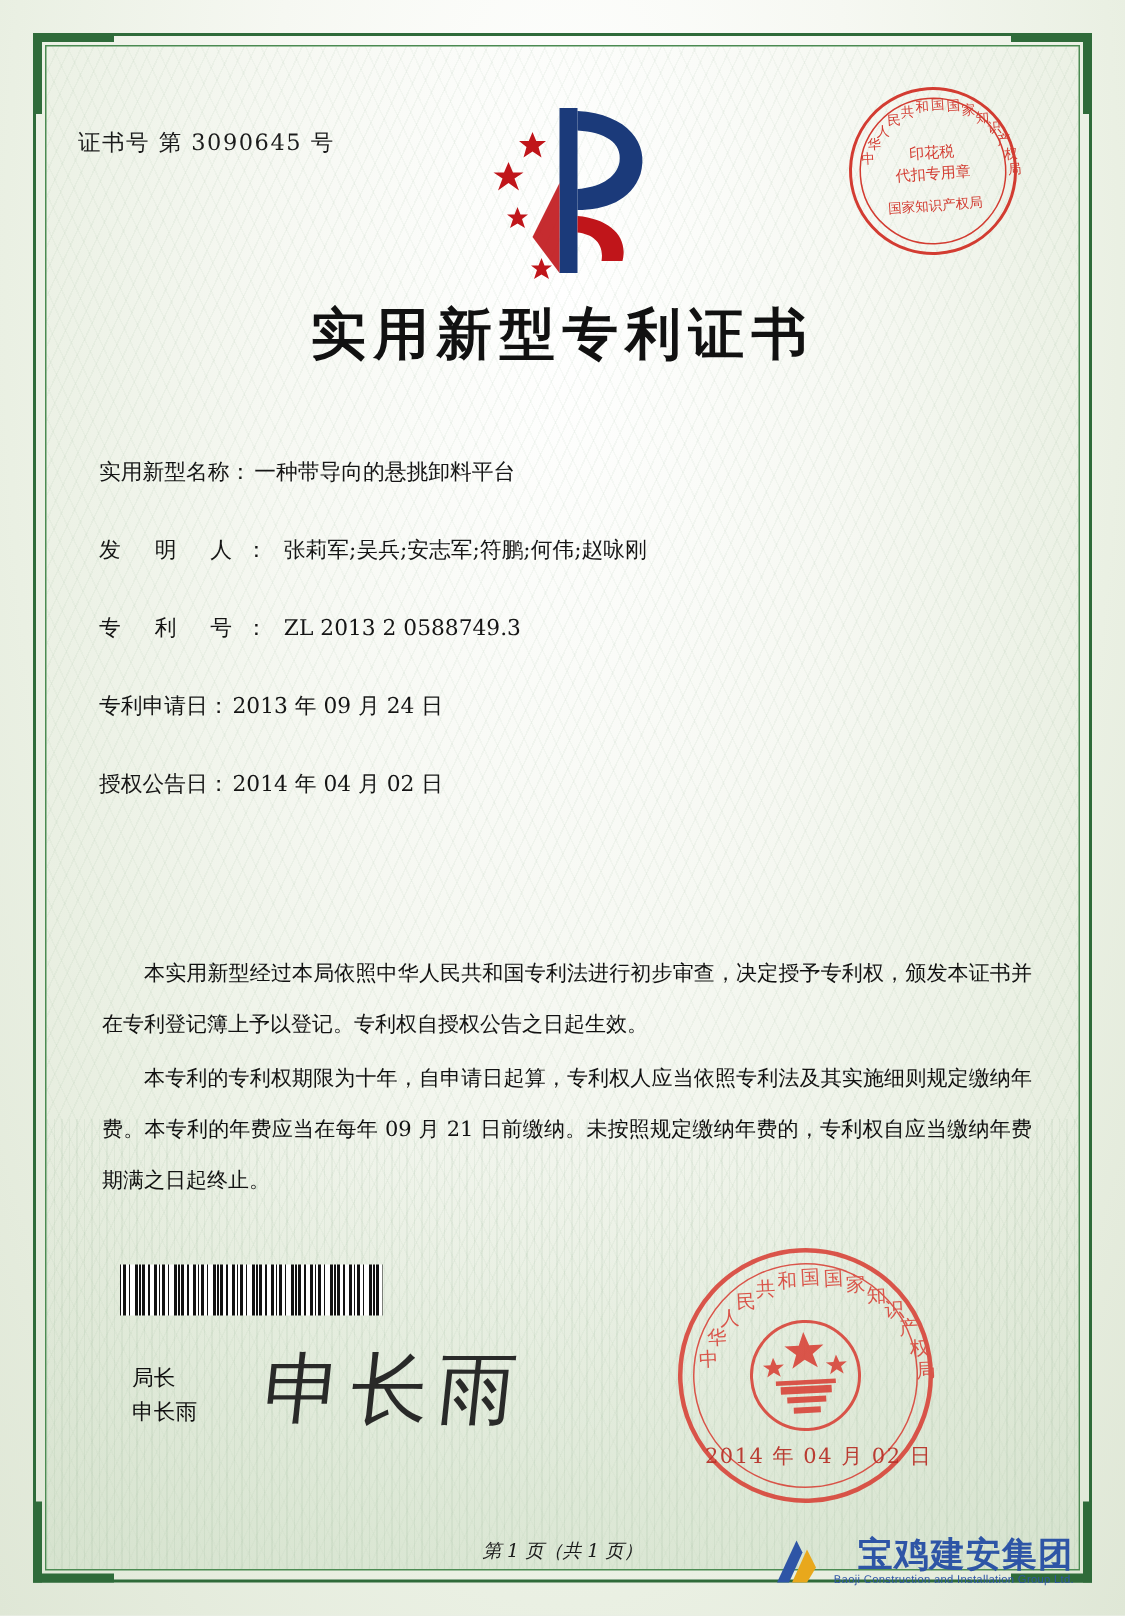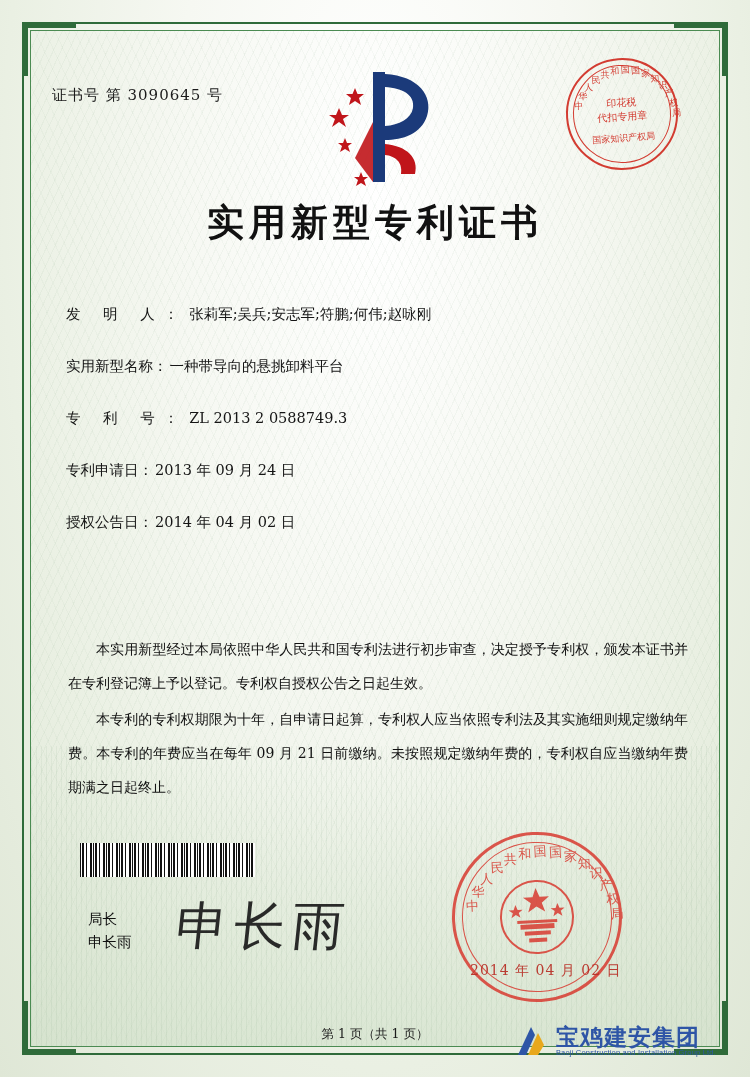--- a/index.html
+++ b/index.html
@@ -193,29 +193,30 @@
     opacity: .95;
   }
 
   
   .footer-page {
     position: absolute; left: 0; right: 0; bottom: 34px;
     text-align: center;
     font-family: "DejaVu Serif", serif;
     font-size: 12.5px;
     color: #1b1b1b;
+    font-style: italic;
   }
 
   
   .wm {
     position: absolute; right: 34px; bottom: 18px;
     display: flex; align-items: center; gap: 8px;
   }
   .wm .mark { width: 34px; height: 36px; }
-  .wm .txt { line-height: 1.05; }
+  .wm .txt { line-height: 1.05; text-align: right; }
   .wm .txt .cn {
     font-family: "DejaVu Serif", serif;
     font-size: 23px; font-weight: bold; color: #2e55a6; letter-spacing: 1px;
   }
   .wm .txt .en {
     font-family: "Liberation Sans", sans-serif;
     font-size: 7.5px; color: #2e55a6; letter-spacing: .2px;
   }
 </style>
 </head>
@@ -269,27 +270,27 @@
       <span style="transform: rotate(86deg) translate(0,-50px) rotate(-86deg);">局</span>
     </div>
     <div class="center-text">印花税</div>
     <div class="center-text" style="top:50px">代扣专用章</div>
     <div class="center-text" style="top:72px;font-size:9px">国家知识产权局</div>
   </div>
 
   <div class="title">实用新型专利证书</div>
 
   <div class="fields">
+    <div class="field-row">
+      <span class="label">实用新型名称：</span>
+      <span class="value">一种带导向的悬挑卸料平台</span>
+    </div>
     <div class="field-row spaced">
       <span class="label">发 明 人：</span>
       <span class="value">张莉军;吴兵;安志军;符鹏;何伟;赵咏刚</span>
-    </div>
-    <div class="field-row">
-      <span class="label">实用新型名称：</span>
-      <span class="value">一种带导向的悬挑卸料平台</span>
     </div>
     <div class="field-row spaced">
       <span class="label">专 利 号：</span>
       <span class="value">ZL 2013 2 0588749.3</span>
     </div>
     <div class="field-row">
       <span class="label">专利申请日：</span>
       <span class="value">2013 年 09 月 24 日</span>
     </div>
     <div class="field-row">

